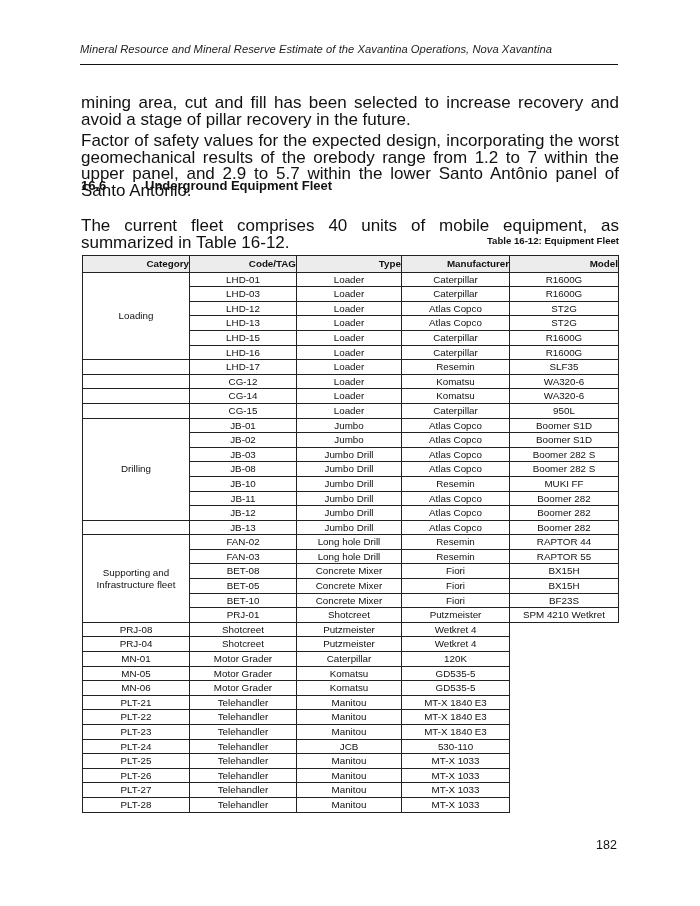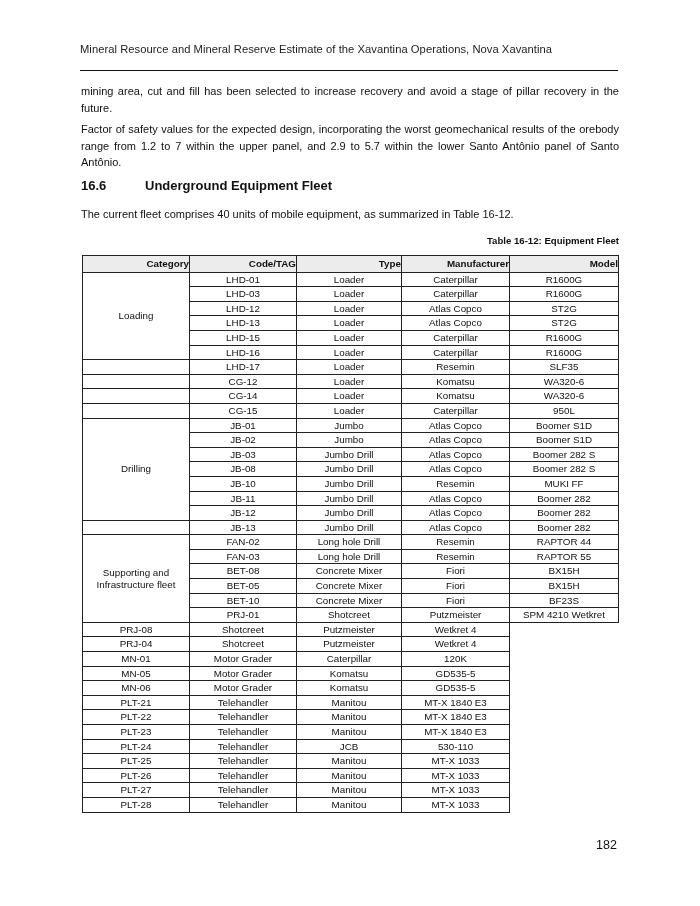--- a/index.html
+++ b/index.html
@@ -1,20 +1,20 @@
 <!DOCTYPE html>
 <html><head>
 <meta charset="utf-8">
 <style>
   html, body { margin: 0; padding: 0; background: #ffffff; }
   body { width: 700px; height: 906px; position: relative; overflow: hidden; font-family: "Liberation Sans", sans-serif; color: #111; }
-  .page-header { position: absolute; left: 80px; top: 43px; width: 538px; border-bottom: 1.5px solid #111; padding-bottom: 14px; }
+  .page-header { position: absolute; left: 80px; top: 43px; width: 538px; border-bottom: 1.5px solid #111; padding-bottom: 8px; font-style: italic; }
   .header-title { font-size: 11.2px; letter-spacing: 0.05px; line-height: 13px; color: #222; }
   .header-sub { font-size: 8.6px; line-height: 11px; color: #222; letter-spacing: 0.2px; }
-  .body { position: absolute; left: 81px; width: 538px; font-size: 11px; line-height: 16.5px; text-align: justify; }
+  .body { position: absolute; left: 81px; width: 538px; font-size: 17px; line-height: 16.5px; text-align: justify; margin-top: 12px; }
   .p1 { top: 83px; }
   .p2 { top: 121px; }
   .section { position: absolute; left: 81px; top: 178px; font-size: 13px; font-weight: bold; }
   .section .num { display: inline-block; width: 64px; }
   .p3 { top: 206px; }
   .caption { position: absolute; left: 81px; width: 538px; top: 235px; text-align: right; font-size: 9.6px; font-weight: bold; }
   table.fleet { position: absolute; left: 82px; top: 255px; width: 536px; border-collapse: collapse; font-size: 9.8px; table-layout: fixed; }
   table.fleet th, table.fleet td { border: 1px solid #222; text-align: center; padding: 0; height: 13.6px; line-height: 13.6px; white-space: nowrap; overflow: hidden; }
   table.fleet th { background: #ececec; font-weight: bold; height: 15.6px; line-height: 15.6px; font-size: 9.8px; text-align: right; }
   table.fleet td.cat { white-space: normal; line-height: 12px; }

